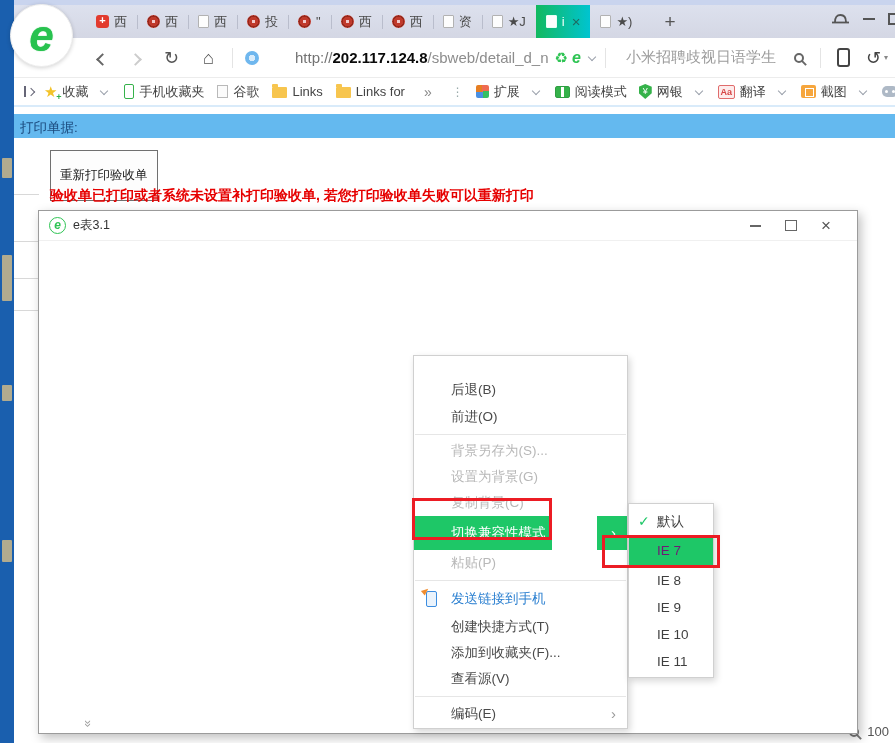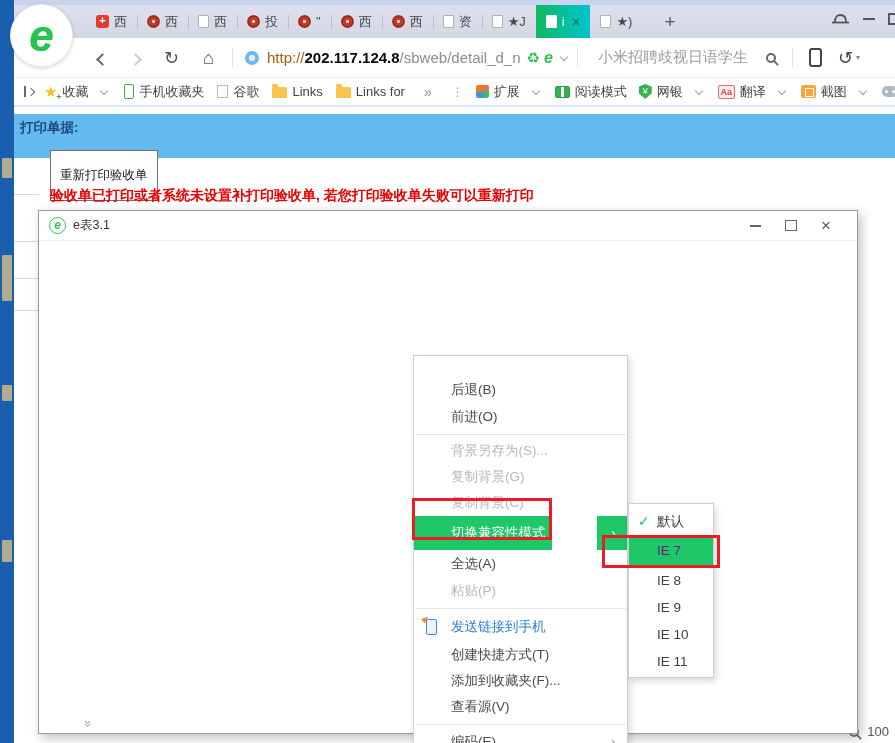--- a/index.html
+++ b/index.html
@@ -48,21 +48,21 @@
   .addrbar { position:absolute; left:14px; top:38px; width:881px; height:40px; background:#fff;
              border-bottom:1px solid #ececec; display:flex; align-items:center; padding-left:72px; font-size:15px; }
   .navchv { display:inline-block; width:9px; height:9px; border-right:2px solid #666; border-bottom:2px solid #666; }
   .navchv.back { transform:rotate(135deg); }
   .navchv.fwd  { transform:rotate(-45deg); border-color:#ccc; }
   .abtn { padding:0 12px; color:#555; font-size:18px; line-height:1; }
   .vsep { width:1px; height:20px; background:#e4e4e4; margin:0 6px; }
   .site-ico { width:14px; height:14px; border-radius:50%; margin:0 8px 0 6px;
               background:radial-gradient(circle, #d9ecfb 0 3px, #6fb7ee 3px); flex:none; }
   .url { white-space:nowrap; }
-  .url .scheme { color:#a16207; }
+  .url .scheme { color:#737373;margin-left:28px; }
   .url .host { color:#0a0a0a; font-weight:bold; }
   .url .path { color:#8d8d8d; }
   .addr-green { color:#2fc454; font-size:15px; margin-left:6px; }
   .addr-elogo { color:#2fc454; font-weight:bold; font-style:italic; font-size:16px; margin-left:4px; }
   .chv { display:inline-block; width:6px; height:6px; border-right:1.6px solid #9aa0ab; border-bottom:1.6px solid #9aa0ab; transform:rotate(45deg); margin:0 4px 2px 8px; }
   .search-text { color:#9b9b9b; margin-left:14px; white-space:nowrap; }
   .mag { display:inline-block; width:10px; height:10px; border:2px solid #666; border-radius:50%; position:relative; margin:0 10px 0 18px; }
   .mag::after { content:""; position:absolute; width:6px; height:2px; background:#666; transform:rotate(45deg); right:-5px; bottom:-3px; }
   .phone-dark { width:13px; height:19px; border:2px solid #444; border-radius:3px; margin:0 10px; flex:none; }
   .undo { font-size:18px; color:#444; margin-left:6px; font-family:"DejaVu Sans",sans-serif; }
@@ -94,22 +94,22 @@
   .t-bank::after { content:"¥"; position:absolute; left:0; right:0; top:2px; text-align:center; color:#fff; font-size:9px; }
   .t-trans { width:17px; height:14px; background:#fdecec; border:1px solid #e06c6c; border-radius:2px; flex:none; position:relative; }
   .t-trans::after { content:"Aa"; position:absolute; left:0; right:0; top:1px; text-align:center; color:#d64545; font-size:9px; font-weight:bold; }
   .t-shot { width:15px; height:13px; background:#f6a63d; border-radius:2px; flex:none; position:relative; }
   .t-shot::after { content:""; position:absolute; left:4px; top:3px; width:7px; height:7px; border:1.5px solid #fff; }
   .t-game { width:16px; height:11px; background:#aeb9c6; border-radius:5px; flex:none; position:relative; }
   .t-game::after { content:""; position:absolute; left:3px; top:4px; width:3px; height:3px; border-radius:50%; background:#fff; box-shadow:7px 0 0 #fff; }
 
   
   .page { position:absolute; left:14px; top:107px; width:881px; height:636px; background:#fff; }
-  .blue-header { position:absolute; left:0; top:7px; width:100%; height:44px; background:#64b9ef;
-                 color:#1b4a7e; font-weight:bold; font-size:13.5px; line-height:28px; padding-left:6px; }
+  .blue-header { position:absolute; left:0; top:7px; width:100%; height:24px; background:#64b9ef;
+                 color:#1b4a7e; font-weight:normal; font-size:13.5px; line-height:28px; padding-left:6px; }
   .reprint-btn { position:absolute; left:36px; top:43px; padding:16px 9px; background:#fdfdfd;
                  border:1px solid #707070; font-size:12.5px; color:#222; }
   .warning { position:absolute; left:36px; top:80px; color:#e60000; font-weight:bold; font-size:14px; white-space:nowrap; }
   .tline { position:absolute; left:0; width:25px; border-top:1px solid #d8d8d8; }
 
   
   .dialog { position:absolute; left:38px; top:210px; width:820px; height:524px; background:#fff;
             border:1px solid #9b9b9b; box-shadow:3px 4px 10px rgba(0,0,0,.25); z-index:10; }
   .dlg-title { height:30px; display:flex; align-items:center; padding:0 10px; border-bottom:1px solid #f0f0f0; }
   .dlg-eicon { width:17px; height:17px; border-radius:50%; background:#fff; border:1.5px solid #2fc454;
@@ -337,27 +337,26 @@
     </span>
   </div>
   <div class="dlg-collapse">»</div>
 </div>
 
 <div class="cmenu">
   <div class="mi h28">后退(B)</div>
   <div class="mi">前进(O)</div>
   <div class="msep"></div>
   <div class="mi dis">背景另存为(S)...</div>
-  <div class="mi dis">复制背景(G)</div>
+  <div class="mi dis">设置为背景(G)</div>
   <div class="mi dis">复制背景(C)</div>
   <div class="mi compat">
     <span>切换兼容性模式</span>
     <span class="sarr">›</span>
   </div>
-  <div class="mi h28">全选(A)</div>
   <div class="mi dis">粘贴(P)</div>
   <div class="msep"></div>
   <div class="mi link h30">
     <span class="send-ico"></span>
     <span>发送链接到手机</span>
   </div>
   <div class="mi">创建快捷方式(T)</div>
   <div class="mi">添加到收藏夹(F)...</div>
   <div class="mi">查看源(V)</div>
   <div class="msep"></div>

